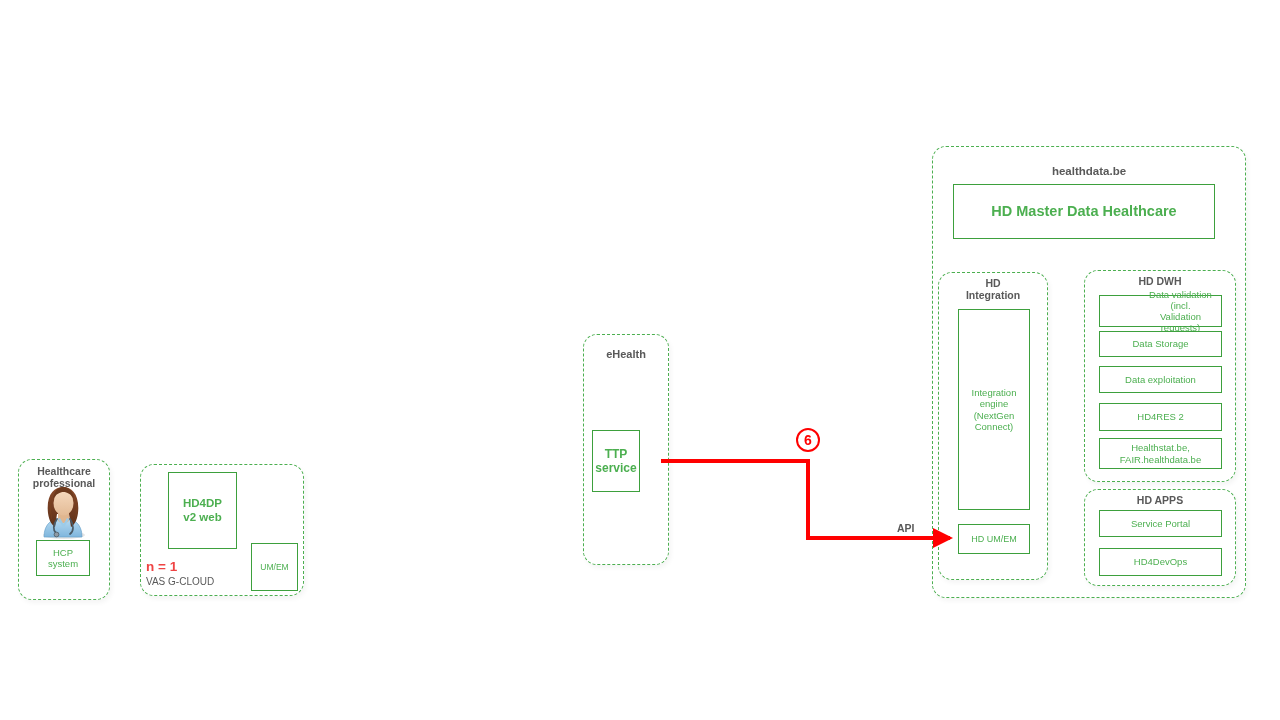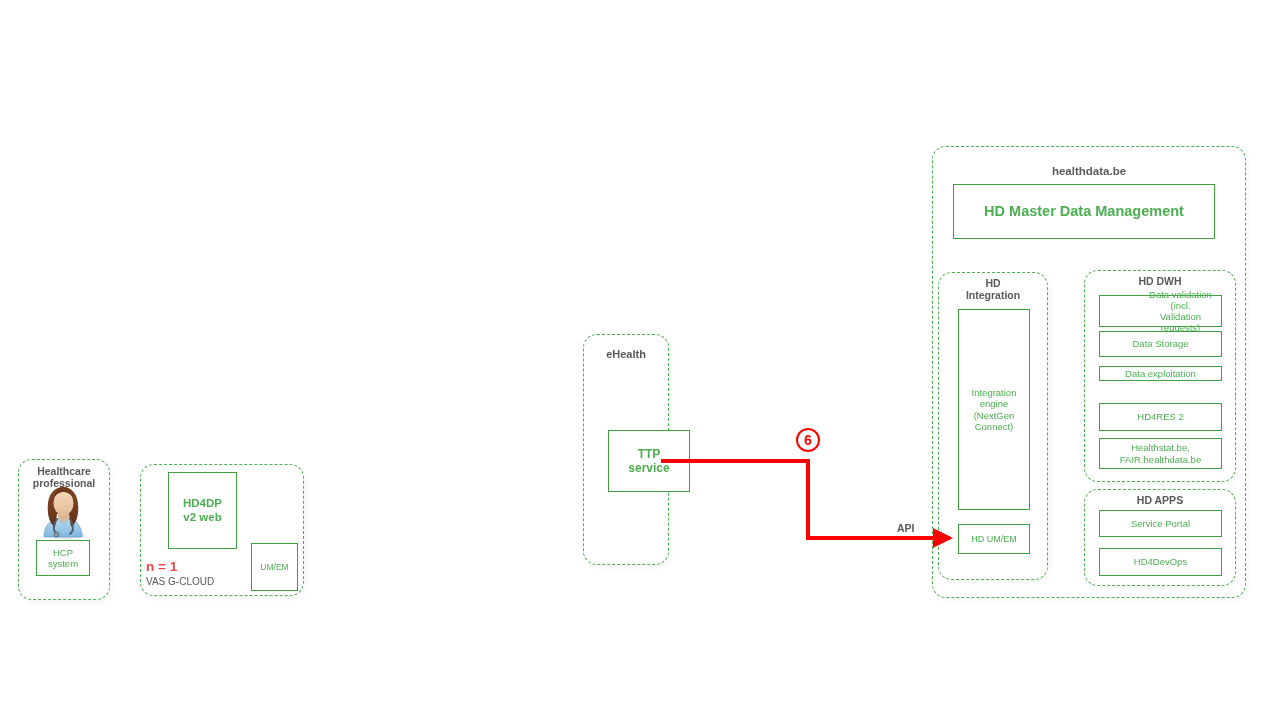--- a/index.html
+++ b/index.html
@@ -63,28 +63,28 @@
 
   #zone-dwh        {left:1084px;top:270px; width:152px; height:212px;}
   #zone-dwh .zone-title{top:5px;font-size:10.5px;}
 
   #zone-apps       {left:1084px;top:489px; width:152px; height:97px;}
   #zone-apps .zone-title{top:5px;font-size:10.5px;}
 
   #box-hcp-system  {left:36px;  top:540px; width:54px;  height:36px;  font-size:9.5px;}
   #box-hd4dp       {left:168px; top:472px; width:69px;  height:77px;  font-size:11.5px;font-weight:bold;}
   #box-umem-vas    {left:251px; top:543px; width:47px;  height:48px;  font-size:8.5px;}
-  #box-ttp         {left:592px; top:430px; width:82px;  height:62px;  font-size:12px;font-weight:bold;margin-left:16px;}
+  #box-ttp         {left:592px; top:430px; width:48px;  height:62px;  font-size:12px;font-weight:bold;}
   #box-mdm         {left:953px; top:184px; width:262px; height:55px;  font-size:14.5px;font-weight:bold;}
   #box-engine      {left:958px; top:309px; width:72px;  height:201px; font-size:9.5px;}
   #box-hdumem      {left:958px; top:524px; width:72px;  height:30px;  font-size:9px;}
 
   #box-dv          {left:1099px;top:295px; width:123px; height:32px;  font-size:9.5px;}
   #box-ds          {left:1099px;top:331px; width:123px; height:26px;  font-size:9.5px;}
-  #box-de          {left:1099px;top:366px; width:123px; height:15px;  font-size:9.5px;}
+  #box-de          {left:1099px;top:366px; width:123px; height:27px;  font-size:9.5px;}
   #box-h4r         {left:1099px;top:403px; width:123px; height:28px;  font-size:9.5px;}
   #box-hsf         {left:1099px;top:438px; width:123px; height:31px;  font-size:9.5px;}
 
   #box-sp          {left:1099px;top:510px; width:123px; height:27px;  font-size:9.5px;}
   #box-devops      {left:1099px;top:548px; width:123px; height:28px;  font-size:9.5px;}
 
   
   .note{position:absolute;white-space:nowrap;}
   #note-n1{left:146px;top:559px;font-size:13.5px;font-weight:bold;color:#ef4444;}
   #note-vas{left:146px;top:576px;font-size:10px;color:#595959;}
@@ -171,21 +171,21 @@
     <div class="zone-title">eHealth</div>
   </div>
 
   <div class="box" id="box-ttp" style="white-space:pre-line;">TTP
 service</div>
 
   <div class="zone" id="zone-healthdata">
     <div class="zone-title">healthdata.be</div>
   </div>
 
-  <div class="box" id="box-mdm">HD Master Data Management</div>
+  <div class="box" id="box-mdm">HD Master Data Healthcare</div>
 
   <div class="zone" id="zone-hdint">
     <div class="zone-title">HD
 Integration</div>
   </div>
 
   <div class="box" id="box-engine" style="white-space:pre-line;">Integration
 engine
 (NextGen
 Connect)</div>

